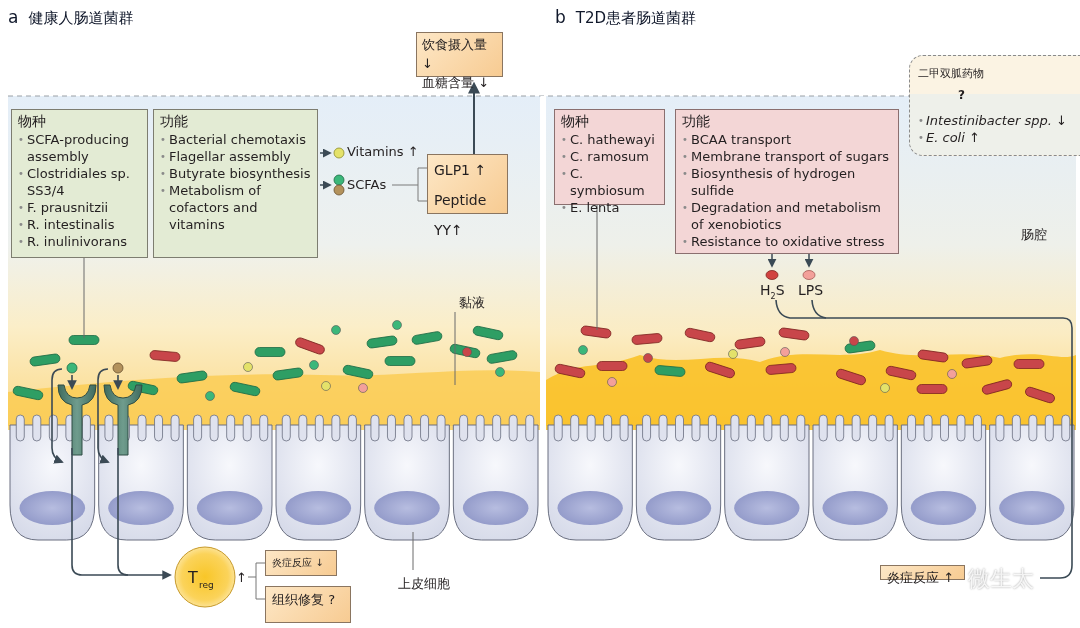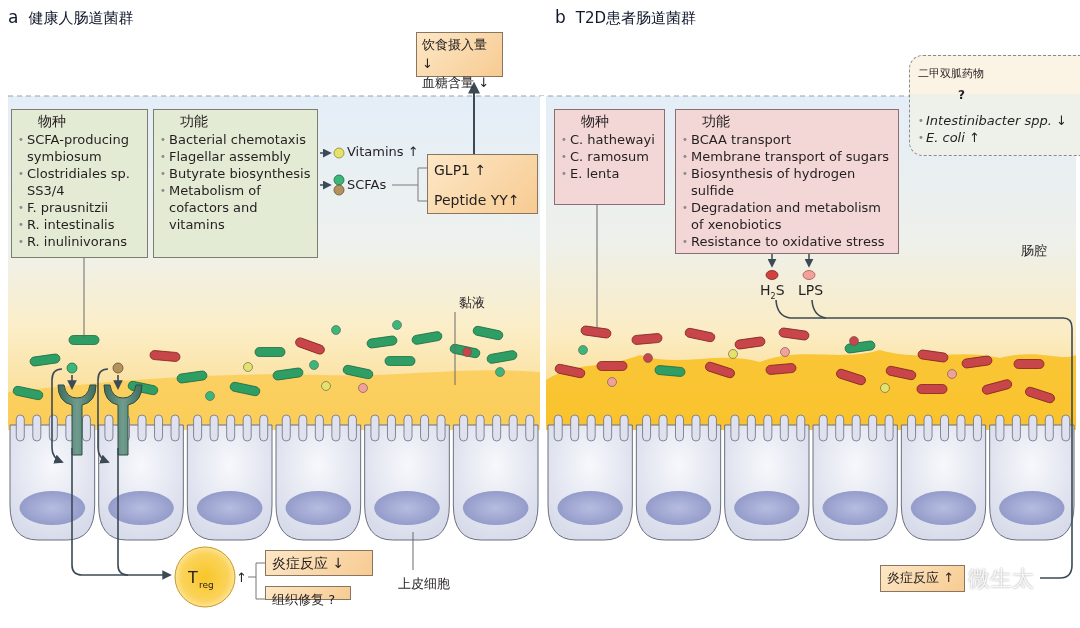--- a/index.html
+++ b/index.html
@@ -5,21 +5,21 @@
   html, body { margin:0; padding:0; background:#ffffff; }
   body { width:1080px; height:628px; position:relative; overflow:hidden; font-family:"DejaVu Sans", sans-serif; color:#231f20; }
   #stage { position:absolute; left:0; top:0; width:1080px; height:628px; }
   .abs { position:absolute; }
   .panel-title { font-size:15px; color:#0f172a; white-space:nowrap; }
   .panel-title .letter { font-family:"DejaVu Sans", sans-serif; font-size:17px; margin-right:10px; }
   .box { position:absolute; box-sizing:border-box; border:1.2px solid #7d7d70; font-family:"DejaVu Sans", sans-serif; font-size:13px; line-height:17px; padding:3px 6px; }
   .box.green { background:#e3ebd4; }
   .box.pink { background:#f3d6d6; border-color:#8a6f6f; }
   .box.peach { background:linear-gradient(135deg,#fde7c6,#f7cb92); border-color:#8a7560; }
-  .box .hd { font-size:14px; margin-bottom:1px;margin-left:20px; }
+  .box .hd { font-size:14px; margin-bottom:1px; }
   .box ul { list-style:none; margin:0; padding:0; }
   .box li { position:relative; padding-left:9px; }
   .box li::before { content:"•"; position:absolute; left:0; top:0; color:#8a8a8a; font-size:10px; }
   .lbl { position:absolute; font-size:13px; white-space:nowrap; }
   .metformin { position:absolute; left:909px; top:55px; width:184px; height:101px; box-sizing:border-box; border:1.3px dashed #8a8a8a; border-radius:14px; background:linear-gradient(#fbf3e3 0 38%, #eef0ea 38% 100%); }
   .metformin .drug { position:absolute; left:8px; top:10px; font-size:11px; }
   .metformin ul { list-style:none; margin:0; padding:0; position:absolute; left:8px; top:56px; font-size:13px; line-height:17px;font-style:italic; }
   .metformin li { position:relative; padding-left:8px; white-space:nowrap; }
   .metformin li::before { content:"•"; position:absolute; left:0; color:#8a8a8a; font-size:10px; }
   svg text { font-family:"DejaVu Sans", sans-serif; }
@@ -293,63 +293,64 @@
   <div class="abs panel-title" style="left:8px; top:7px;">
     <span class="letter">a</span><span>健康人肠道菌群</span>
   </div>
   <div class="abs panel-title" style="left:555px; top:7px;">
     <span class="letter">b</span><span>T2D患者肠道菌群</span>
   </div>
 
   <div class="box green" style="left:11px; top:109px; width:137px; height:149px;">
     <div class="hd">物种</div>
     <ul>
-      <li>SCFA-producing symbiosum</li>
+      <li>SCFA-producing assembly</li>
       <li>Clostridiales sp. SS3/4</li>
       <li>F. prausnitzii</li>
       <li>R. intestinalis</li>
       <li>R. inulinivorans</li>
     </ul>
   </div>
   <div class="box green" style="left:153px; top:109px; width:165px; height:149px;">
     <div class="hd">功能</div>
     <ul>
       <li>Bacterial chemotaxis</li>
       <li>Flagellar assembly</li>
       <li>Butyrate biosynthesis</li>
       <li>Metabolism of cofactors and vitamins</li>
     </ul>
   </div>
   <div class="lbl" style="left:347px; top:144px;">Vitamins ↑</div>
   <div class="lbl" style="left:347px; top:177px;">SCFAs</div>
 
-  <div class="box peach" style="left:427px; top:154px; width:111px; height:60px; font-size:14px; line-height:30px; padding:0 6px;">
+  <div class="box peach" style="left:427px; top:154px; width:81px; height:60px; font-size:14px; line-height:30px; padding:0 6px;">
     <div>GLP1 ↑</div>
     <div>Peptide YY↑</div>
   </div>
   <div class="box peach" style="left:416px; top:32px; width:87px; height:45px; font-size:13px; line-height:19px; padding:2px 5px;">
     <div>饮食摄入量 ↓</div>
     <div>血糖含量 ↓</div>
   </div>
 
   <div class="lbl" style="left:459px; top:294px; font-size:13px;">黏液</div>
   <div class="lbl" style="left:398px; top:575px; font-size:13px;text-align:center;">上皮细胞</div>
 
-  <div class="box peach" style="left:265px; top:550px; width:108px; height:26px; line-height:18px; font-size:14px;">
+  <div class="box peach" style="left:265px; top:550px; width:72px; height:26px; line-height:18px; font-size:10px;">
     <span>炎症反应 ↓</span>
   </div>
-  <div class="box peach" style="left:265px; top:586px; width:86px; height:14px; line-height:19px; font-size:13px;">
+  <div class="box peach" style="left:265px; top:586px; width:86px; height:37px; line-height:19px; font-size:13px;">
     <span>组织修复 ?</span>
   </div>
 
   <div class="box pink" style="left:554px; top:109px; width:111px; height:96px;">
     <div class="hd">物种</div>
     <ul>
       <li>C. hathewayi</li>
       <li>C. ramosum</li>
+      <li>C. symbiosum</li>
       <li>E. lenta</li>
     </ul>
   </div>
   <div class="box pink" style="left:675px; top:109px; width:224px; height:145px;">
     <div class="hd">功能</div>
     <ul>
       <li>BCAA transport</li>
       <li>Membrane transport of sugars</li>
       <li>Biosynthesis of hydrogen sulfide</li>
       <li>Degradation and metabolism of xenobiotics</li>
@@ -363,19 +364,19 @@
     <ul>
       <li>Intestinibacter spp. ↓</li>
       <li>E. coli ↑</li>
     </ul>
   </div>
 
   <div class="lbl" style="left:760px; top:282px; font-size:14px;">
     <span>H</span><sub style="font-size:8px;">2</sub><span>S</span>
   </div>
   <div class="lbl" style="left:798px; top:282px; font-size:14px;">LPS</div>
-  <div class="lbl" style="left:1021px; top:226px; font-size:13px;margin-top:16px;">肠腔</div>
-
-  <div class="box peach" style="left:880px; top:565px; width:85px; height:27px; line-height:17px; font-size:13px;">
+  <div class="lbl" style="left:1021px; top:226px; font-size:13px;">肠腔</div>
+
+  <div class="box peach" style="left:880px; top:565px; width:85px; height:15px; line-height:17px; font-size:13px;">
     <span>炎症反应 ↑</span>
   </div>
   <div class="lbl" style="left:968px; top:564px; font-size:22px; color:rgba(255,255,255,0.85); text-shadow:0 0 2px #999;">微生太</div>
 </div>
 
 </body></html>

